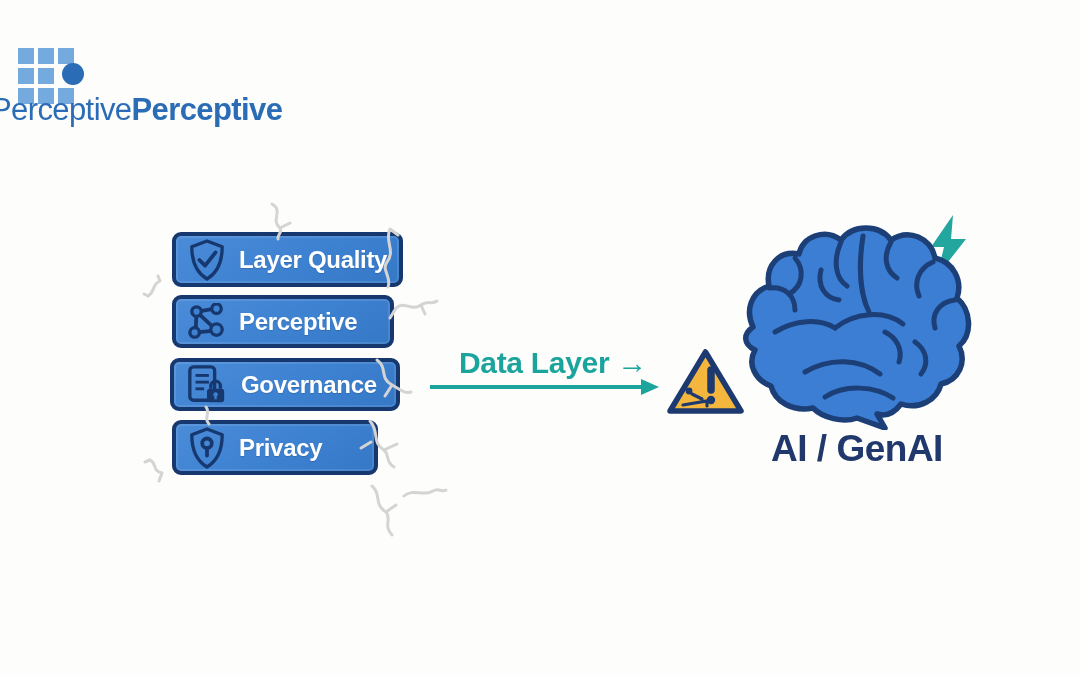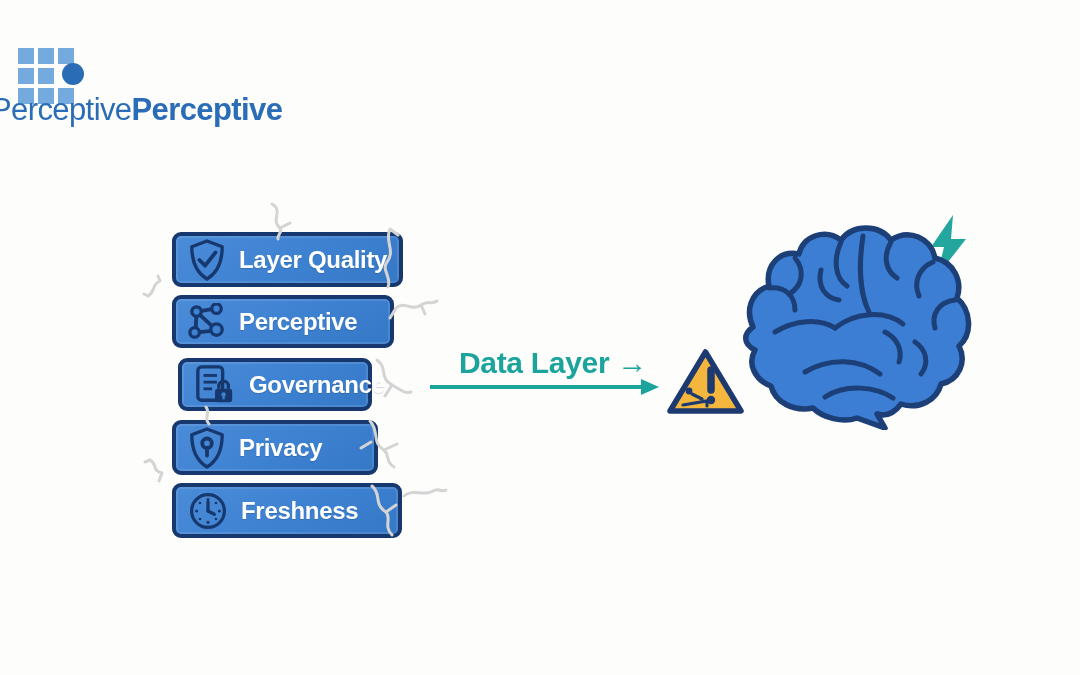--- a/index.html
+++ b/index.html
@@ -92,21 +92,21 @@
       <line x1="9" y1="31" x2="28" y2="29" stroke="#16386f" stroke-width="4"></line>
       <line x1="12" y1="12" x2="27" y2="26" stroke="#16386f" stroke-width="4"></line>
       <circle cx="9" cy="9" r="5" fill="#3d81d1" stroke="#16386f" stroke-width="3.5"></circle>
       <circle cx="30" cy="6" r="5" fill="#3d81d1" stroke="#16386f" stroke-width="3.5"></circle>
       <circle cx="7" cy="31" r="5" fill="#3d81d1" stroke="#16386f" stroke-width="3.5"></circle>
       <circle cx="30" cy="28" r="6" fill="#3d81d1" stroke="#16386f" stroke-width="3.5"></circle>
     </svg>
     <span class="pill-label">Perceptive</span>
   </div>
 
-  <div class="pill" style="top:358px;left:178px;width:194px;height:53px">
+  <div class="pill" style="top:358px;left:170px;width:230px;height:53px">
     <svg width="42" height="42" viewBox="0 0 44 44">
       <rect x="4" y="3" width="26" height="35" rx="4" fill="none" stroke="#16386f" stroke-width="3.5"></rect>
       <line x1="10" y1="12" x2="24" y2="12" stroke="#16386f" stroke-width="3"></line>
       <line x1="10" y1="19" x2="24" y2="19" stroke="#16386f" stroke-width="3"></line>
       <line x1="10" y1="26" x2="19" y2="26" stroke="#16386f" stroke-width="3"></line>
       <path d="M26 26 v-3 a5 5 0 0 1 10 0 v3" fill="none" stroke="#16386f" stroke-width="3.5"></path>
       <rect x="22" y="26" width="18" height="14" rx="3" fill="#16386f"></rect>
       <circle cx="31" cy="32" r="2.4" fill="#3d81d1"></circle>
       <line x1="31" y1="33" x2="31" y2="37" stroke="#3d81d1" stroke-width="2.4"></line>
     </svg>
@@ -115,38 +115,20 @@
 
   <div class="pill" style="top:420px;width:206px">
     <svg width="38" height="42" viewBox="0 0 40 44">
       <path d="M20 2 L36 8 C36 24 30 36 20 42 C10 36 4 24 4 8 Z" fill="none" stroke="#16386f" stroke-width="3.5" stroke-linejoin="round"></path>
       <circle cx="20" cy="17" r="5" fill="none" stroke="#16386f" stroke-width="4"></circle>
       <line x1="20" y1="22" x2="20" y2="30" stroke="#16386f" stroke-width="4" stroke-linecap="round"></line>
     </svg>
     <span class="pill-label">Privacy</span>
   </div>
 
-  <div class="pill" style="top:483px;width:230px">
-    <svg width="40" height="40" viewBox="0 0 44 44">
-      <circle cx="22" cy="22" r="18" fill="none" stroke="#16386f" stroke-width="3.5"></circle>
-      <g fill="#16386f">
-        <circle cx="22" cy="9.5" r="1.7"></circle>
-          <circle cx="34.5" cy="22" r="1.7"></circle>
-        <circle cx="22" cy="34.5" r="1.7"></circle>
-          <circle cx="9.5" cy="22" r="1.7"></circle>
-        <circle cx="30.8" cy="13.2" r="1.5"></circle>
-          <circle cx="30.8" cy="30.8" r="1.5"></circle>
-        <circle cx="13.2" cy="30.8" r="1.5"></circle>
-          <circle cx="13.2" cy="13.2" r="1.5"></circle>
-      </g>
-      <line x1="22" y1="22" x2="22" y2="12.5" stroke="#16386f" stroke-width="3.6" stroke-linecap="round"></line>
-      <line x1="22" y1="22" x2="29" y2="25.5" stroke="#16386f" stroke-width="3.6" stroke-linecap="round"></line>
-    </svg>
-    <span class="pill-label">Freshness</span>
-  </div>
 
   <svg class="cracks" width="1080" height="675" viewBox="0 0 1080 675">
     <g fill="none" stroke="#d4d4d4" stroke-width="3" stroke-linecap="round" stroke-linejoin="round">
       <path d="M272 204 C284 211 270 220 280 228 C283 232 277 235 278 239"></path>
       <path d="M280 228 L290 223"></path>
       <path d="M398 235 L390 229 C384 241 396 250 387 262 C381 270 392 277 388 287"></path>
       <path d="M148 296 C156 291 151 285 160 281 L158 276"></path>
       <path d="M144 294 L148 296"></path>
       <path d="M390 318 L396 308 C404 300 411 312 421 305 C428 300 432 305 437 301"></path>
       <path d="M421 305 L425 314"></path>
@@ -209,14 +191,15 @@
       <path d="M86 58 C82 74 90 86 104 88"></path>
       <path d="M128 24 C124 50 124 80 134 100"></path>
       <path d="M40 120 C60 108 84 106 100 116"></path>
       <path d="M100 116 C120 100 150 98 168 112"></path>
       <path d="M70 160 C95 145 125 147 145 162"></path>
       <path d="M90 185 C110 172 140 174 158 186"></path>
       <path d="M180 130 C192 138 194 152 186 162"></path>
       <path d="M150 120 C162 126 168 138 164 150"></path>
     </g>
   </svg>
+  <div class="ai-label">AI / GenAI</div>
 
 </div>
 
 </body></html>

